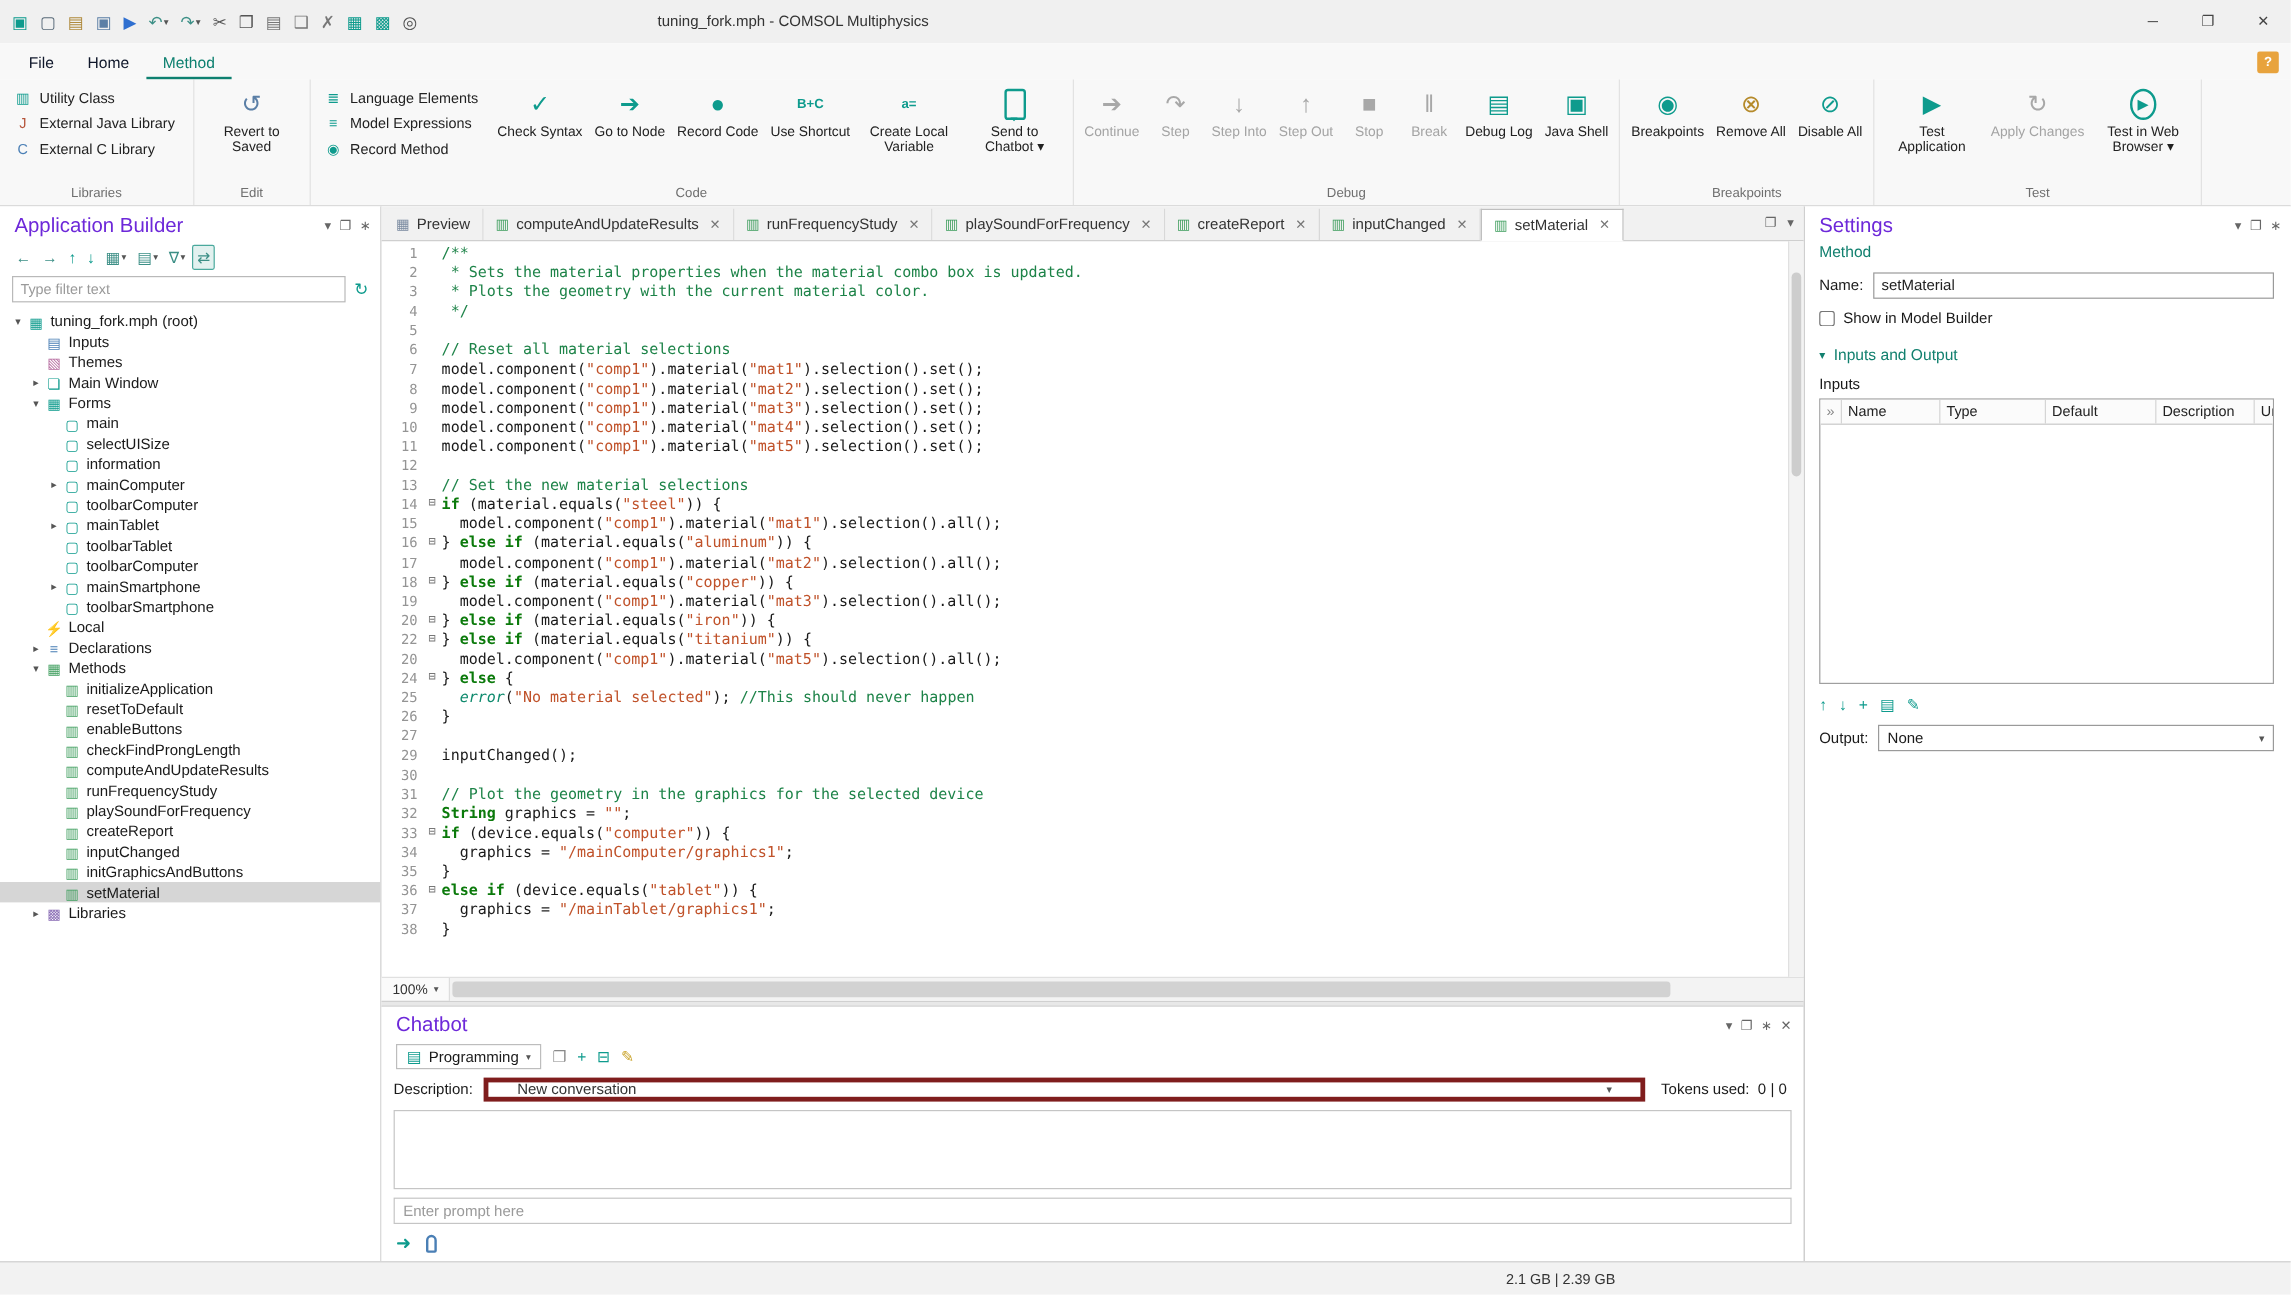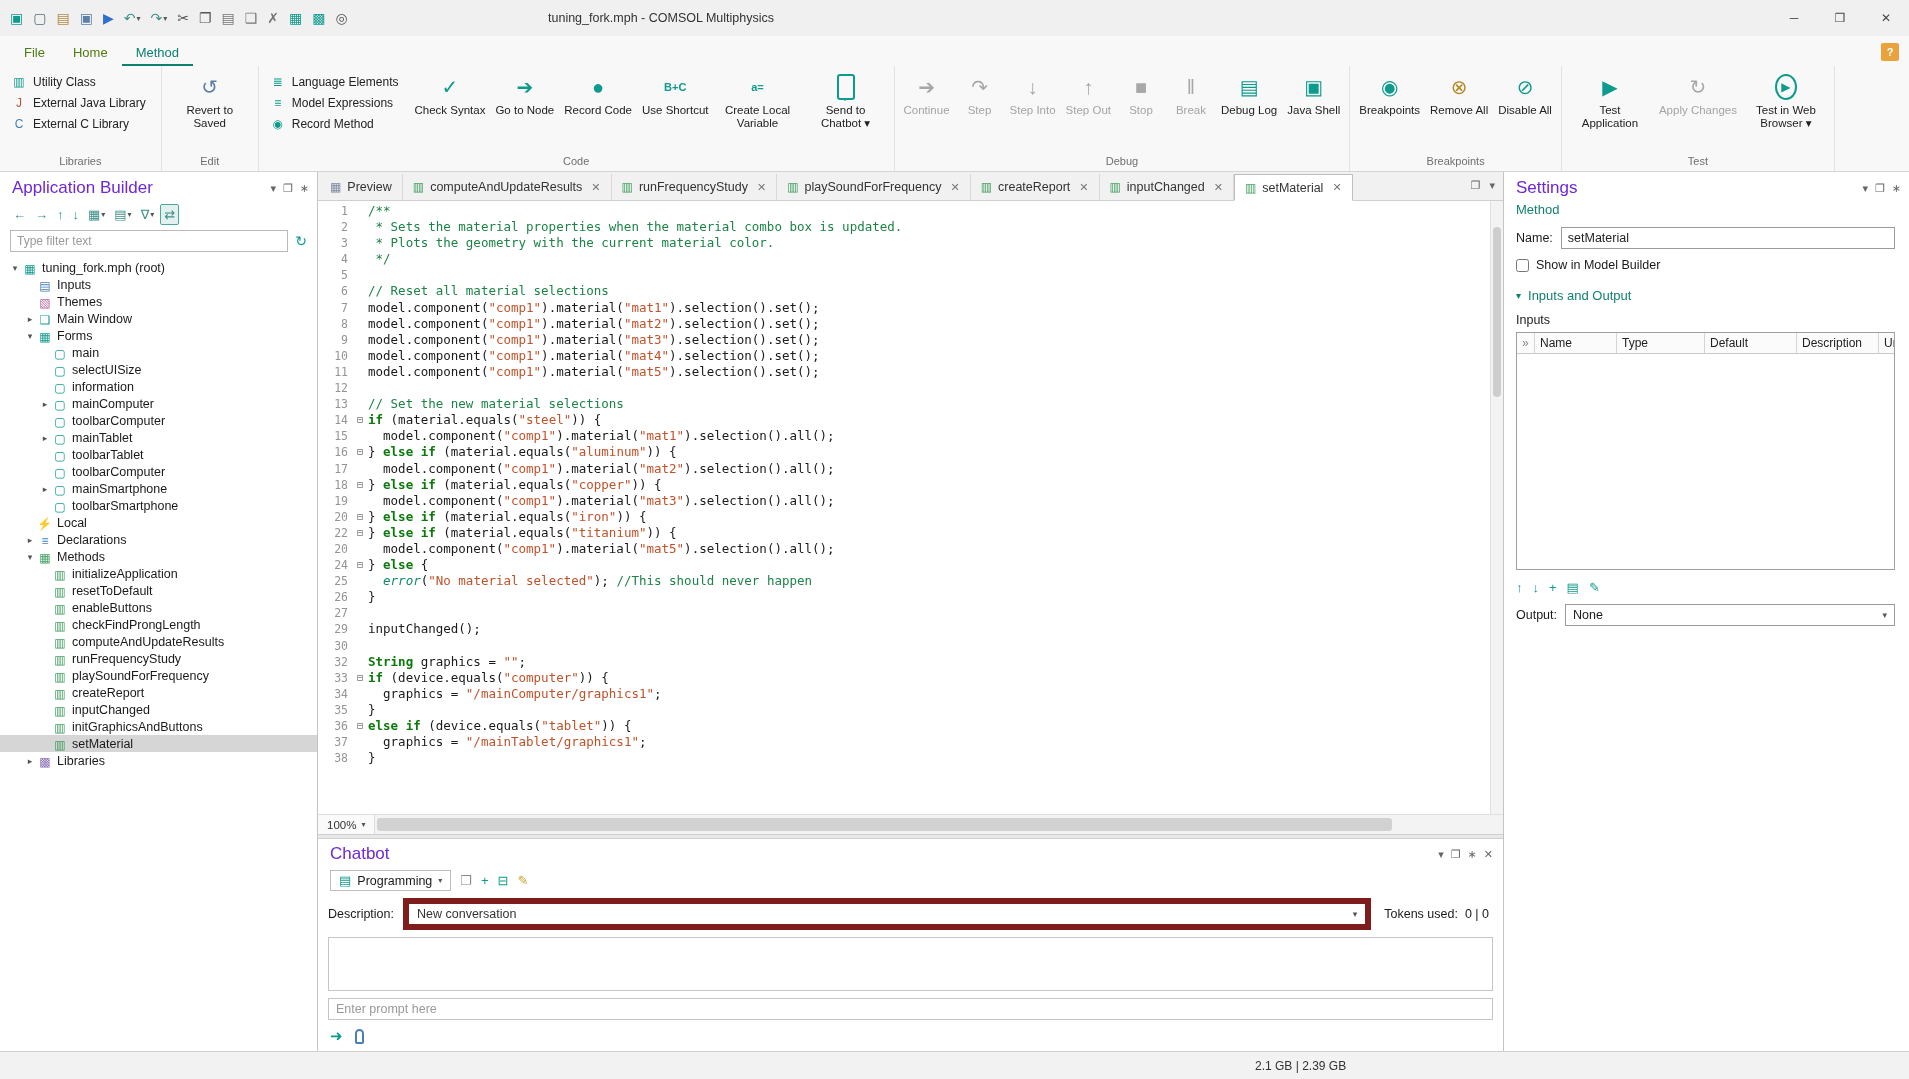--- a/index.html
+++ b/index.html
@@ -8,21 +8,21 @@
 
 .titlebar{height:36px;background:#f0f0f0;display:flex;align-items:center;position:relative;flex:0 0 auto}
 .qat{display:flex;align-items:center;gap:2px;padding-left:6px}
 .qat-btn{display:inline-flex;align-items:center;padding:3px 4px;font-size:14px;cursor:default}
 .qat-btn .caret{font-size:8px;color:#555;margin-left:1px}
 .title-text{position:absolute;left:548px;top:0;height:100%;display:flex;align-items:center;font-size:12.5px;color:#333}
 .win-controls{margin-left:auto;display:flex;height:100%}
 .win-btn{width:46px;height:100%;display:flex;align-items:center;justify-content:center;font-size:12px;color:#444}
 
 .menubar{height:30px;background:#f8f8f8;display:flex;align-items:flex-end;padding-left:10px;position:relative;flex:0 0 auto}
-.menu-tab{padding:5px 14px 6px;font-size:13px;color:#4d7c0f;cursor:default}
+.menu-tab{padding:5px 14px 6px;font-size:13px;color:#0f172a;cursor:default}
 .menu-tab.active{color:#0e8070;border-bottom:2px solid #0e8070;padding-bottom:4px}
 .menu-help{position:absolute;right:10px;bottom:5px;width:18px;height:18px;background:#e8a33d;color:#fff;font-weight:bold;font-size:11px;display:flex;align-items:center;justify-content:center;border-radius:2px}
 
 .ribbon{height:106px;background:#f8f8f8;border-bottom:1px solid #d4d4d4;display:flex;flex:0 0 auto;overflow:hidden}
 .rgroup{display:flex;flex-direction:column;border-right:1px solid #e2e2e2;padding:2px 4px 0}
 .rcontent{flex:1;display:flex;align-items:flex-start}
 .rstack{display:flex;flex-direction:column;justify-content:flex-start;padding:6px 8px 0 4px;gap:5px}
 .rsmall{display:flex;align-items:center;gap:6px;font-size:12px;color:#222;white-space:nowrap;padding:1px 3px}
 .rsmall .icon{width:16px;text-align:center;font-size:12px}
 .rbig{min-width:50px;max-width:88px;display:flex;flex-direction:column;align-items:center;text-align:center;padding:6px 5px 0;font-size:11.5px;line-height:13px;color:#222}
@@ -77,21 +77,21 @@
 .hthumb{position:absolute;top:3px;bottom:3px;left:2px;width:90%;background:#d2d2d2;border-radius:3px}
 .splitter{height:5px;background:#e8e8e8;border-top:1px solid #d0d0d0;border-bottom:1px solid #d0d0d0;flex:0 0 auto}
 
 .chatbot{height:212px;flex:0 0 auto;display:flex;flex-direction:column;padding:2px 10px 6px;background:#fff}
 .cb-header{display:flex;align-items:center;padding:3px 0 4px 2px}
 .cb-toolbar{display:flex;align-items:center;gap:9px;padding:2px 0 7px 2px}
 .cb-mode{display:flex;align-items:center;gap:6px;border:1px solid #bdbdbd;background:#fff;padding:2px 8px;font-size:12.5px}
 .cb-mode .caret{font-size:8px;color:#555}
 .cb-toolbar .icon{font-size:13px}
 .cb-conv-row{display:flex;align-items:center;gap:9px;padding-bottom:7px;font-size:12.5px}
-.cb-select{flex:1;border:6px solid #7f1d1d;height:32px;display:flex;align-items:center;padding:0 8px;color:#333}
+.cb-select{flex:1;border:4px solid #7f1d1d;height:20px;display:flex;align-items:center;padding:0 24px;color:#333}
 .cb-select .caret{margin-left:auto;font-size:9px;color:#555}
 .cb-tokens{white-space:nowrap;padding:0 4px}
 .cb-response{flex:1;border:1px solid #c5c5c5;background:#fff;margin-bottom:7px}
 .cb-prompt{height:22px;border:1px solid #c5c5c5;font-size:12.5px;padding:0 7px;color:#333;font-family:inherit;margin-bottom:7px;width:100%}
 .cb-prompt::placeholder{color:#9a9a9a}
 .cb-actions{display:flex;align-items:center;gap:12px;padding-left:2px}
 .cb-actions .icon{font-size:15px}
 
 .right-panel{width:406px;border-left:1px solid #c4c4c4;background:#fff;display:flex;flex-direction:column;flex:0 0 auto}
 .settings-sub{color:#12806f;font-size:13px;padding:0 10px 10px 12px}
@@ -604,20 +604,21 @@
             <div class="cl"><span class="ln">19</span><span class="fold"></span><span class="ct">  model.component(<span class="str">"comp1"</span>).material(<span class="str">"mat3"</span>).selection().all();</span></div>
             <div class="cl"><span class="ln">20</span><span class="fold">⊟</span><span class="ct">} <span class="kw">else</span> <span class="kw">if</span> (material.equals(<span class="str">"iron"</span>)) {</span></div>
             <div class="cl"><span class="ln">22</span><span class="fold">⊟</span><span class="ct">} <span class="kw">else</span> <span class="kw">if</span> (material.equals(<span class="str">"titanium"</span>)) {</span></div>
             <div class="cl"><span class="ln">20</span><span class="fold"></span><span class="ct">  model.component(<span class="str">"comp1"</span>).material(<span class="str">"mat5"</span>).selection().all();</span></div>
             <div class="cl"><span class="ln">24</span><span class="fold">⊟</span><span class="ct">} <span class="kw">else</span> {</span></div>
             <div class="cl"><span class="ln">25</span><span class="fold"></span><span class="ct">  <span class="fn">error</span>(<span class="str">"No material selected"</span>); <span class="cmt">//This should never happen</span></span></div>
             <div class="cl"><span class="ln">26</span><span class="fold"></span><span class="ct">}</span></div>
             <div class="cl"><span class="ln">27</span><span class="fold"></span><span class="ct"></span></div>
             <div class="cl"><span class="ln">29</span><span class="fold"></span><span class="ct">inputChanged();</span></div>
             <div class="cl"><span class="ln">30</span><span class="fold"></span><span class="ct"></span></div>
+            <div class="cl"><span class="ln">31</span><span class="fold"></span><span class="ct"><span class="cmt">// Plot the geometry in the graphics for the selected device</span></span></div>
             <div class="cl"><span class="ln">32</span><span class="fold"></span><span class="ct"><span class="kw">String</span> graphics = <span class="str">""</span>;</span></div>
             <div class="cl"><span class="ln">33</span><span class="fold">⊟</span><span class="ct"><span class="kw">if</span> (device.equals(<span class="str">"computer"</span>)) {</span></div>
             <div class="cl"><span class="ln">34</span><span class="fold"></span><span class="ct">  graphics = <span class="str">"/mainComputer/graphics1"</span>;</span></div>
             <div class="cl"><span class="ln">35</span><span class="fold"></span><span class="ct">}</span></div>
             <div class="cl"><span class="ln">36</span><span class="fold">⊟</span><span class="ct"><span class="kw">else</span> <span class="kw">if</span> (device.equals(<span class="str">"tablet"</span>)) {</span></div>
             <div class="cl"><span class="ln">37</span><span class="fold"></span><span class="ct">  graphics = <span class="str">"/mainTablet/graphics1"</span>;</span></div>
             <div class="cl"><span class="ln">38</span><span class="fold"></span><span class="ct">}</span></div>
           </div>
         <div class="vscroll">
           <div class="vthumb"></div>

